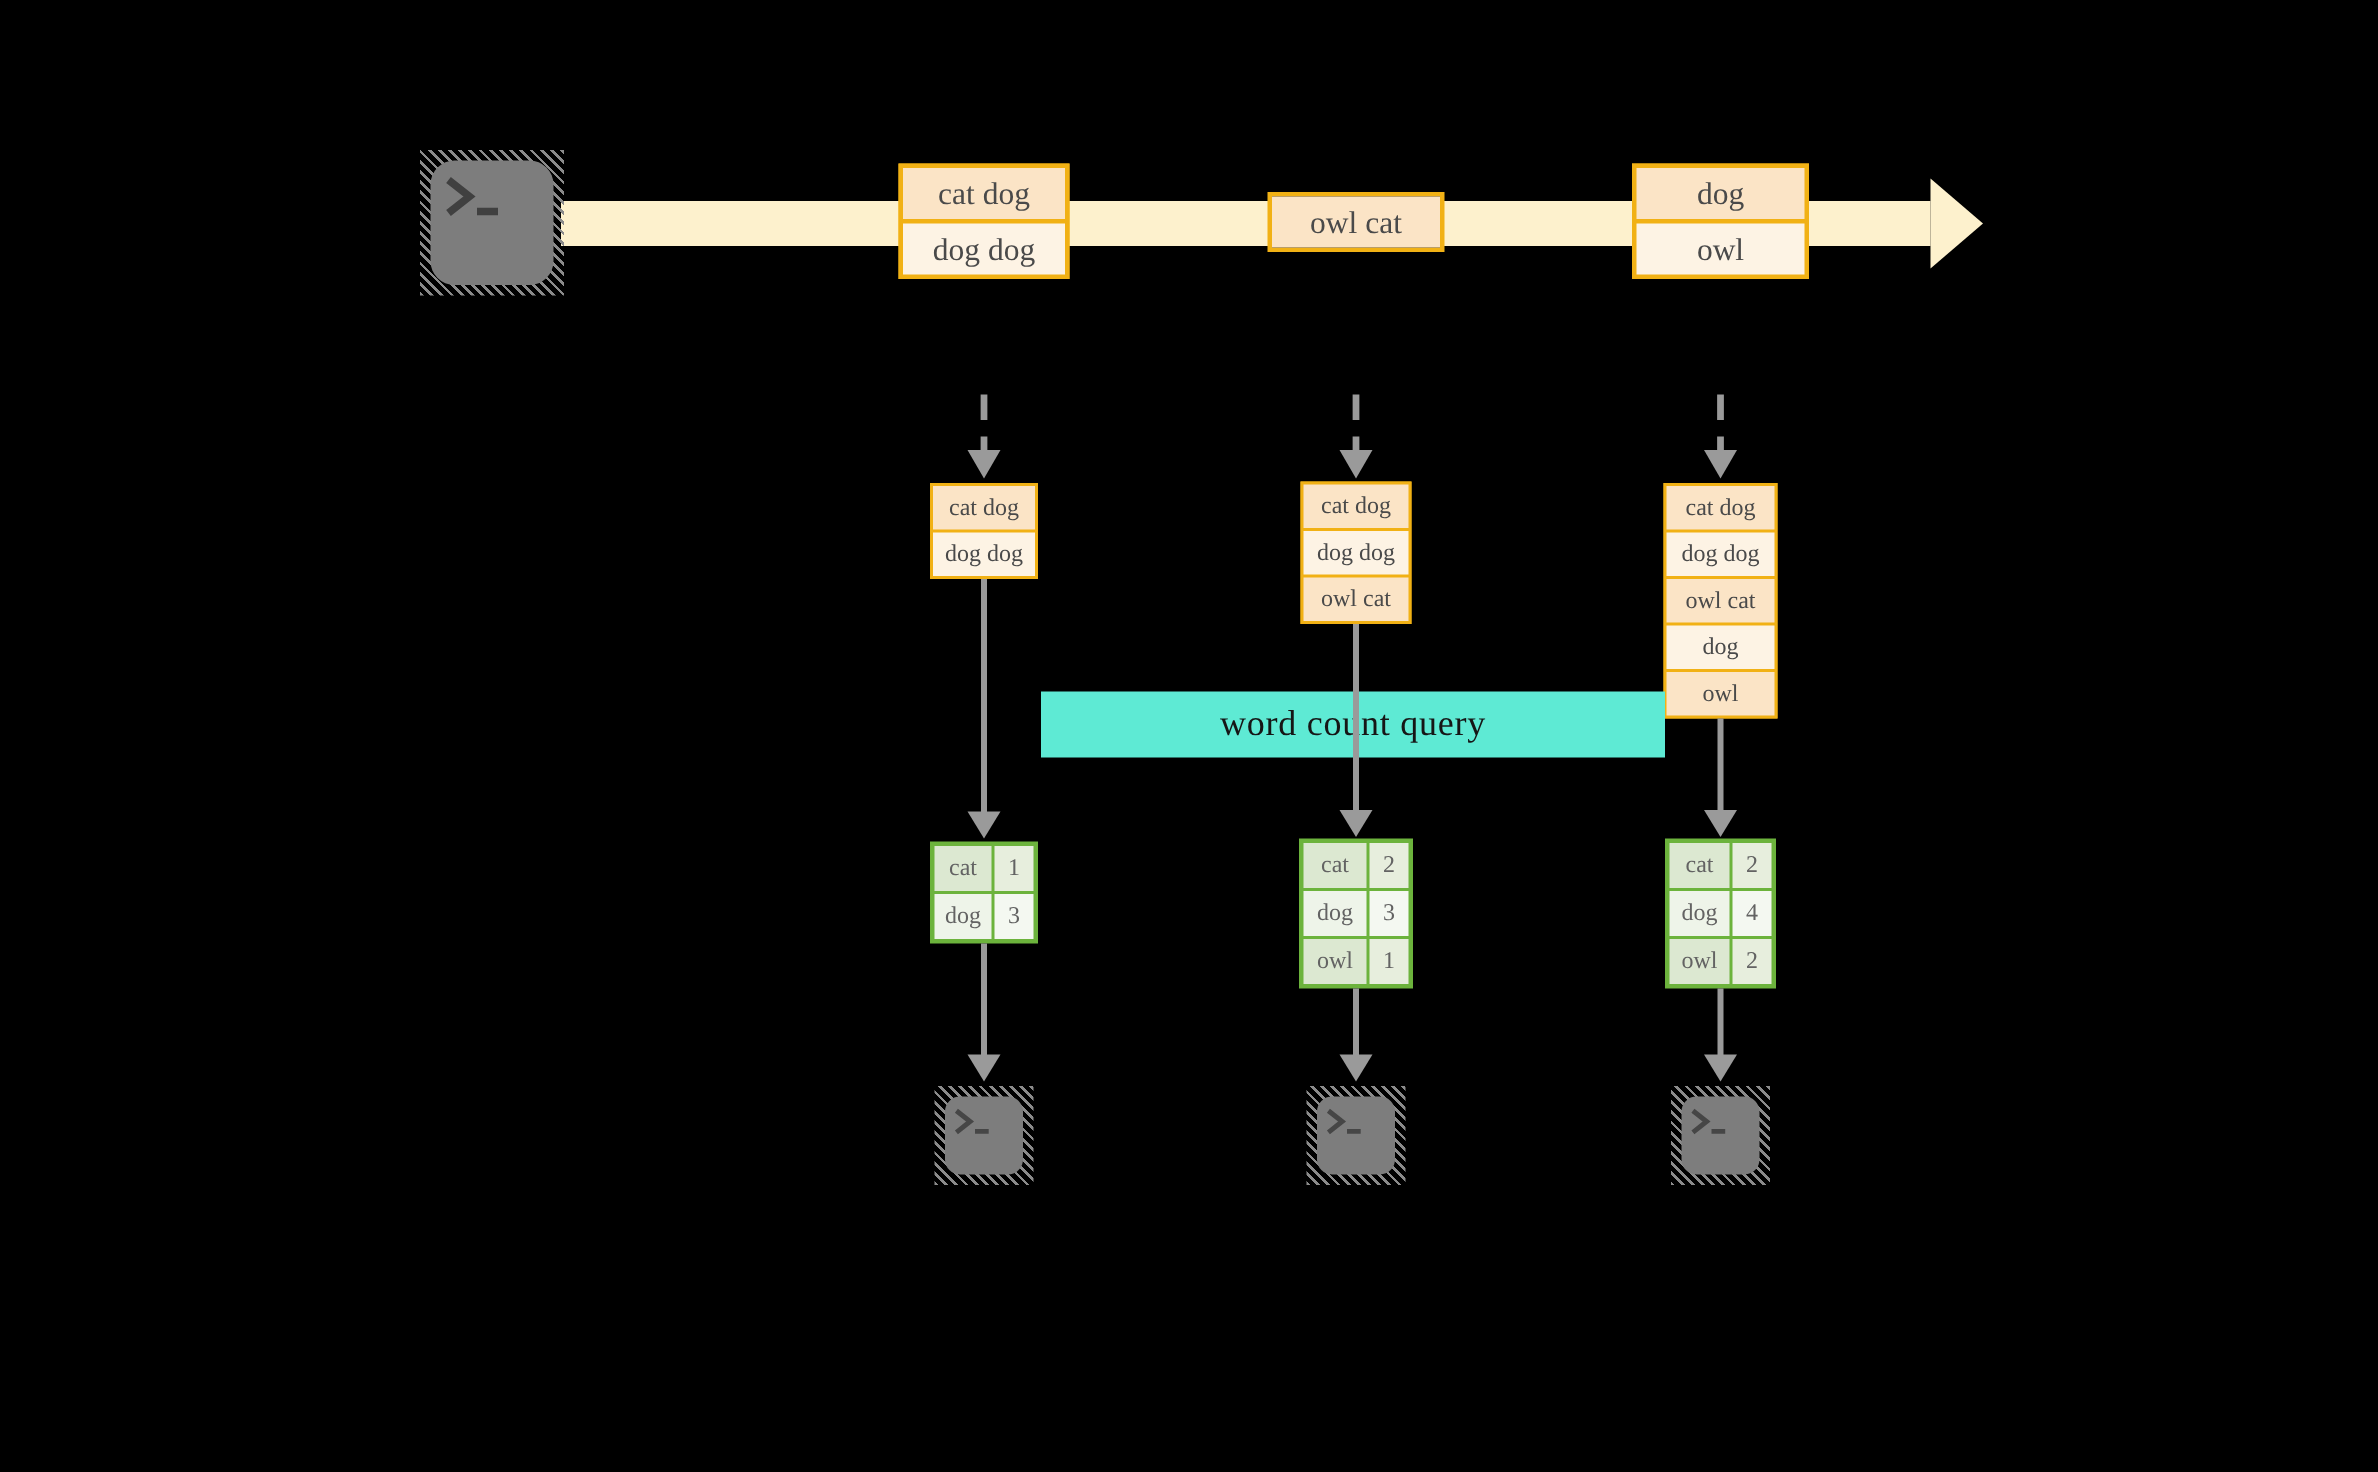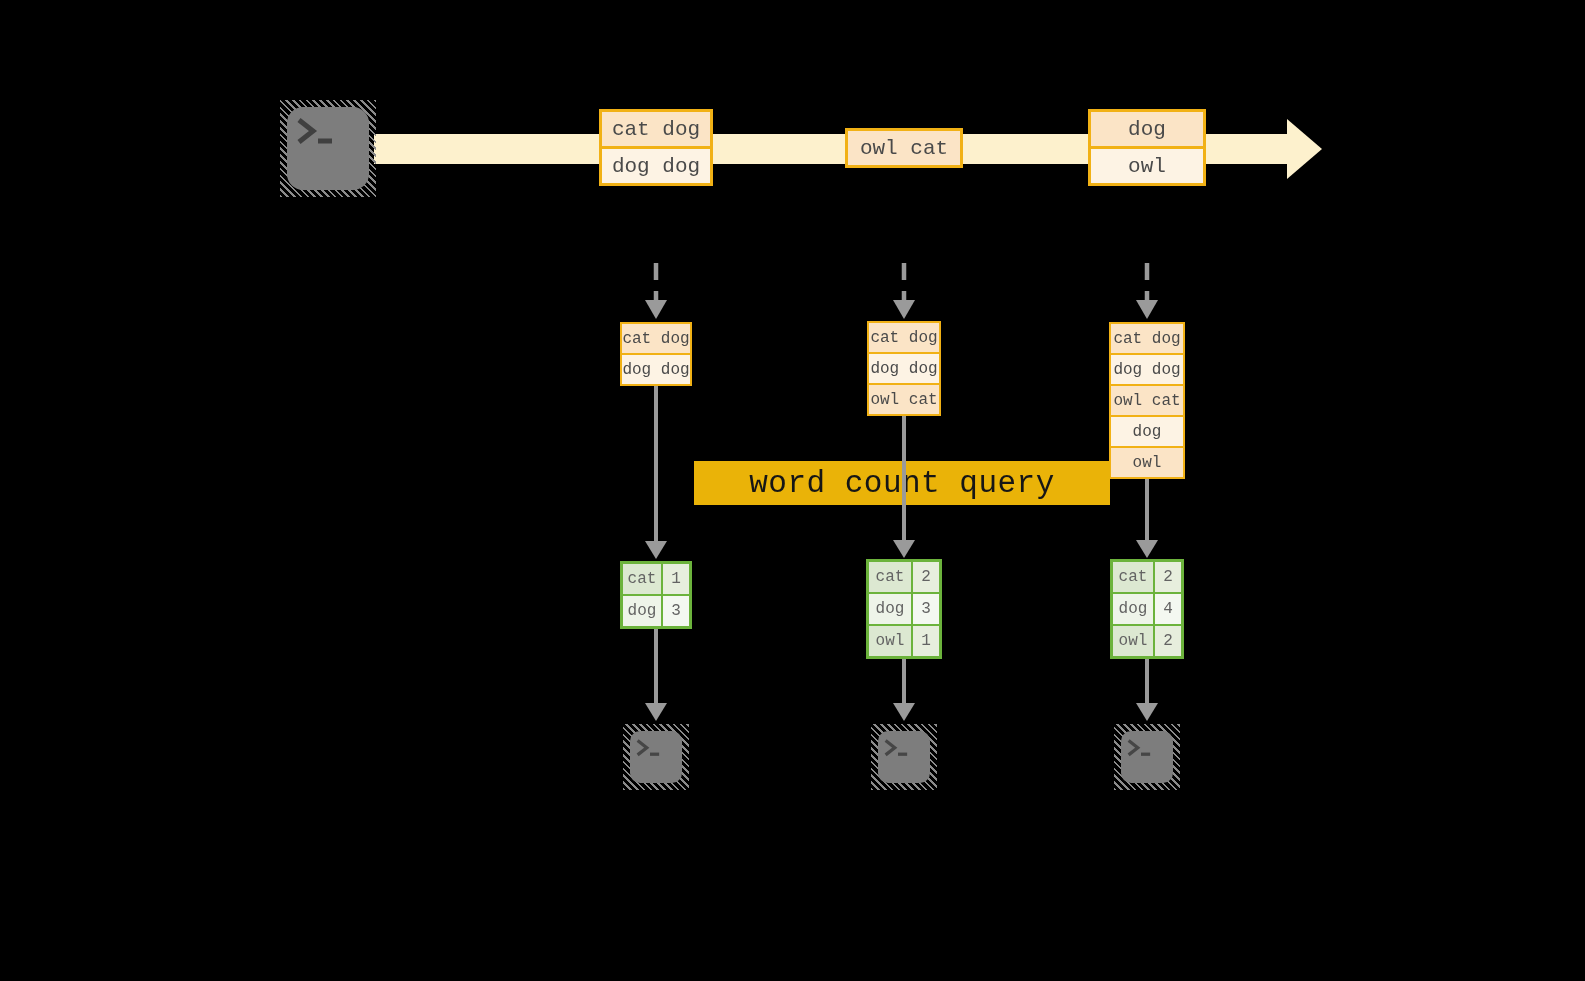--- a/index.html
+++ b/index.html
@@ -1,18 +1,18 @@
 <!DOCTYPE html>
 <html><head>
 <meta charset="utf-8">
 <style>
   html,body { margin:0; padding:0; background:#000; }
   .canvas {
     position:relative; width:1585px; height:981px; background:#000;
-    font-family:Liberation Mono, monospace; overflow:hidden;
+    font-family:Liberation Serif, serif; overflow:hidden;
   }
   :root {
     --gold:#f1b115;
     --peach:#fbe4c6;
     --cream:#fdf3e4;
     --band:#fdf1cd;
     --gray:#9a9a9a;
     --green:#6cb33c;
     --termgray:#7d7d7d;
   }
@@ -50,23 +50,23 @@
     position:absolute;
     background:repeating-linear-gradient(45deg,#8b8b8b 0px,#8b8b8b 1.8px,transparent 1.8px,transparent 4.8px);
   }
   .term-inner { position:absolute; inset:7px; background:var(--termgray); }
   .term.big .term-inner { border-radius:16px; }
   .term.small .term-inner { border-radius:10px; }
   .term svg { position:absolute; }
 
   
   .qlabel {
-    position:absolute; background:#eab308; color:#161616;
+    position:absolute; background:#5eead4; color:#161616;
     display:flex; align-items:center; justify-content:center;
-    font-size:31px; font-weight:300; letter-spacing:0.5px;
+    font-size:24px; font-weight:300; letter-spacing:0.5px;
   }
 </style>
 </head>
 <body>
 
 <div class="canvas">
 
   <svg class="layer" width="1585" height="981">
     <g>
       <rect x="374" y="134" width="913" height="30" fill="#fdf1cd"></rect>

